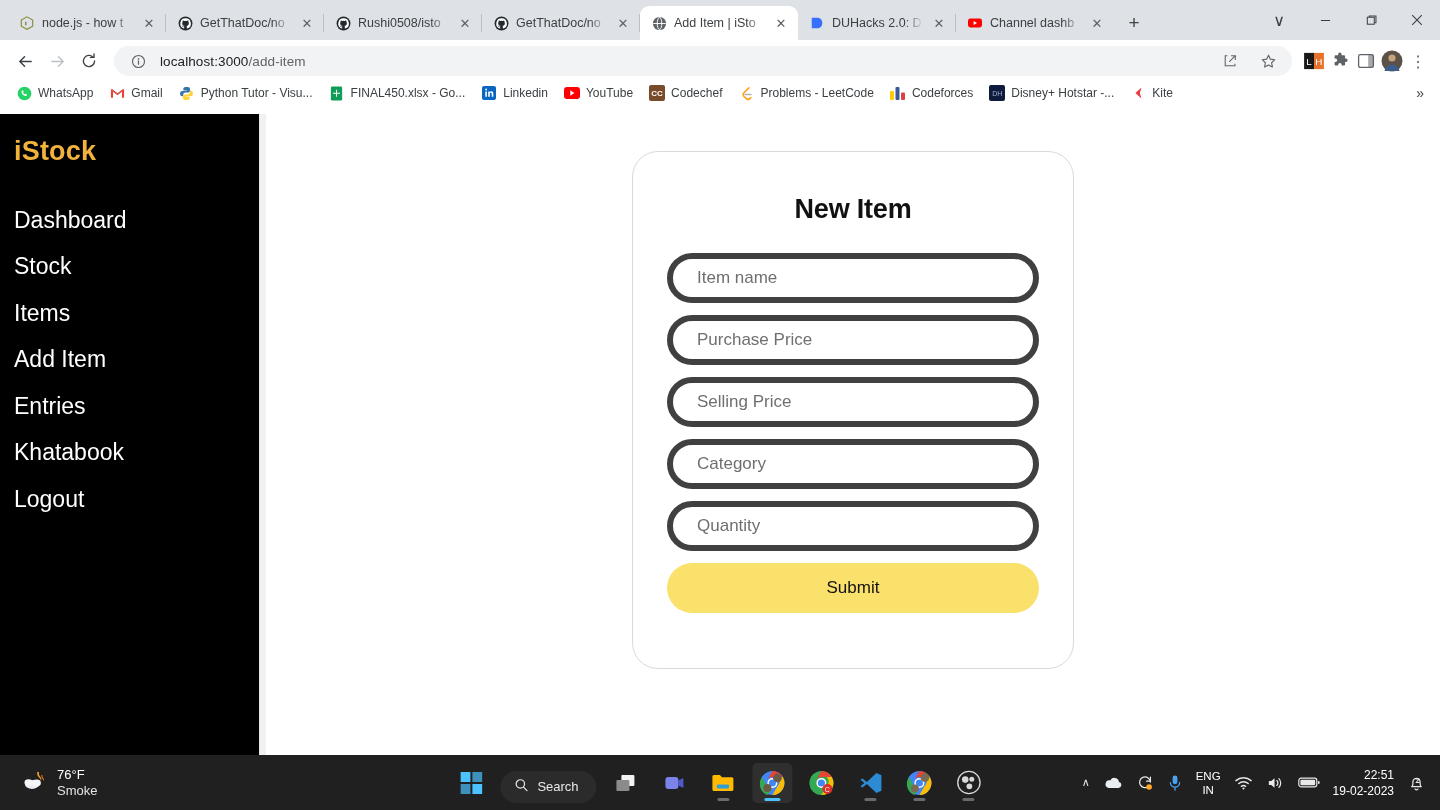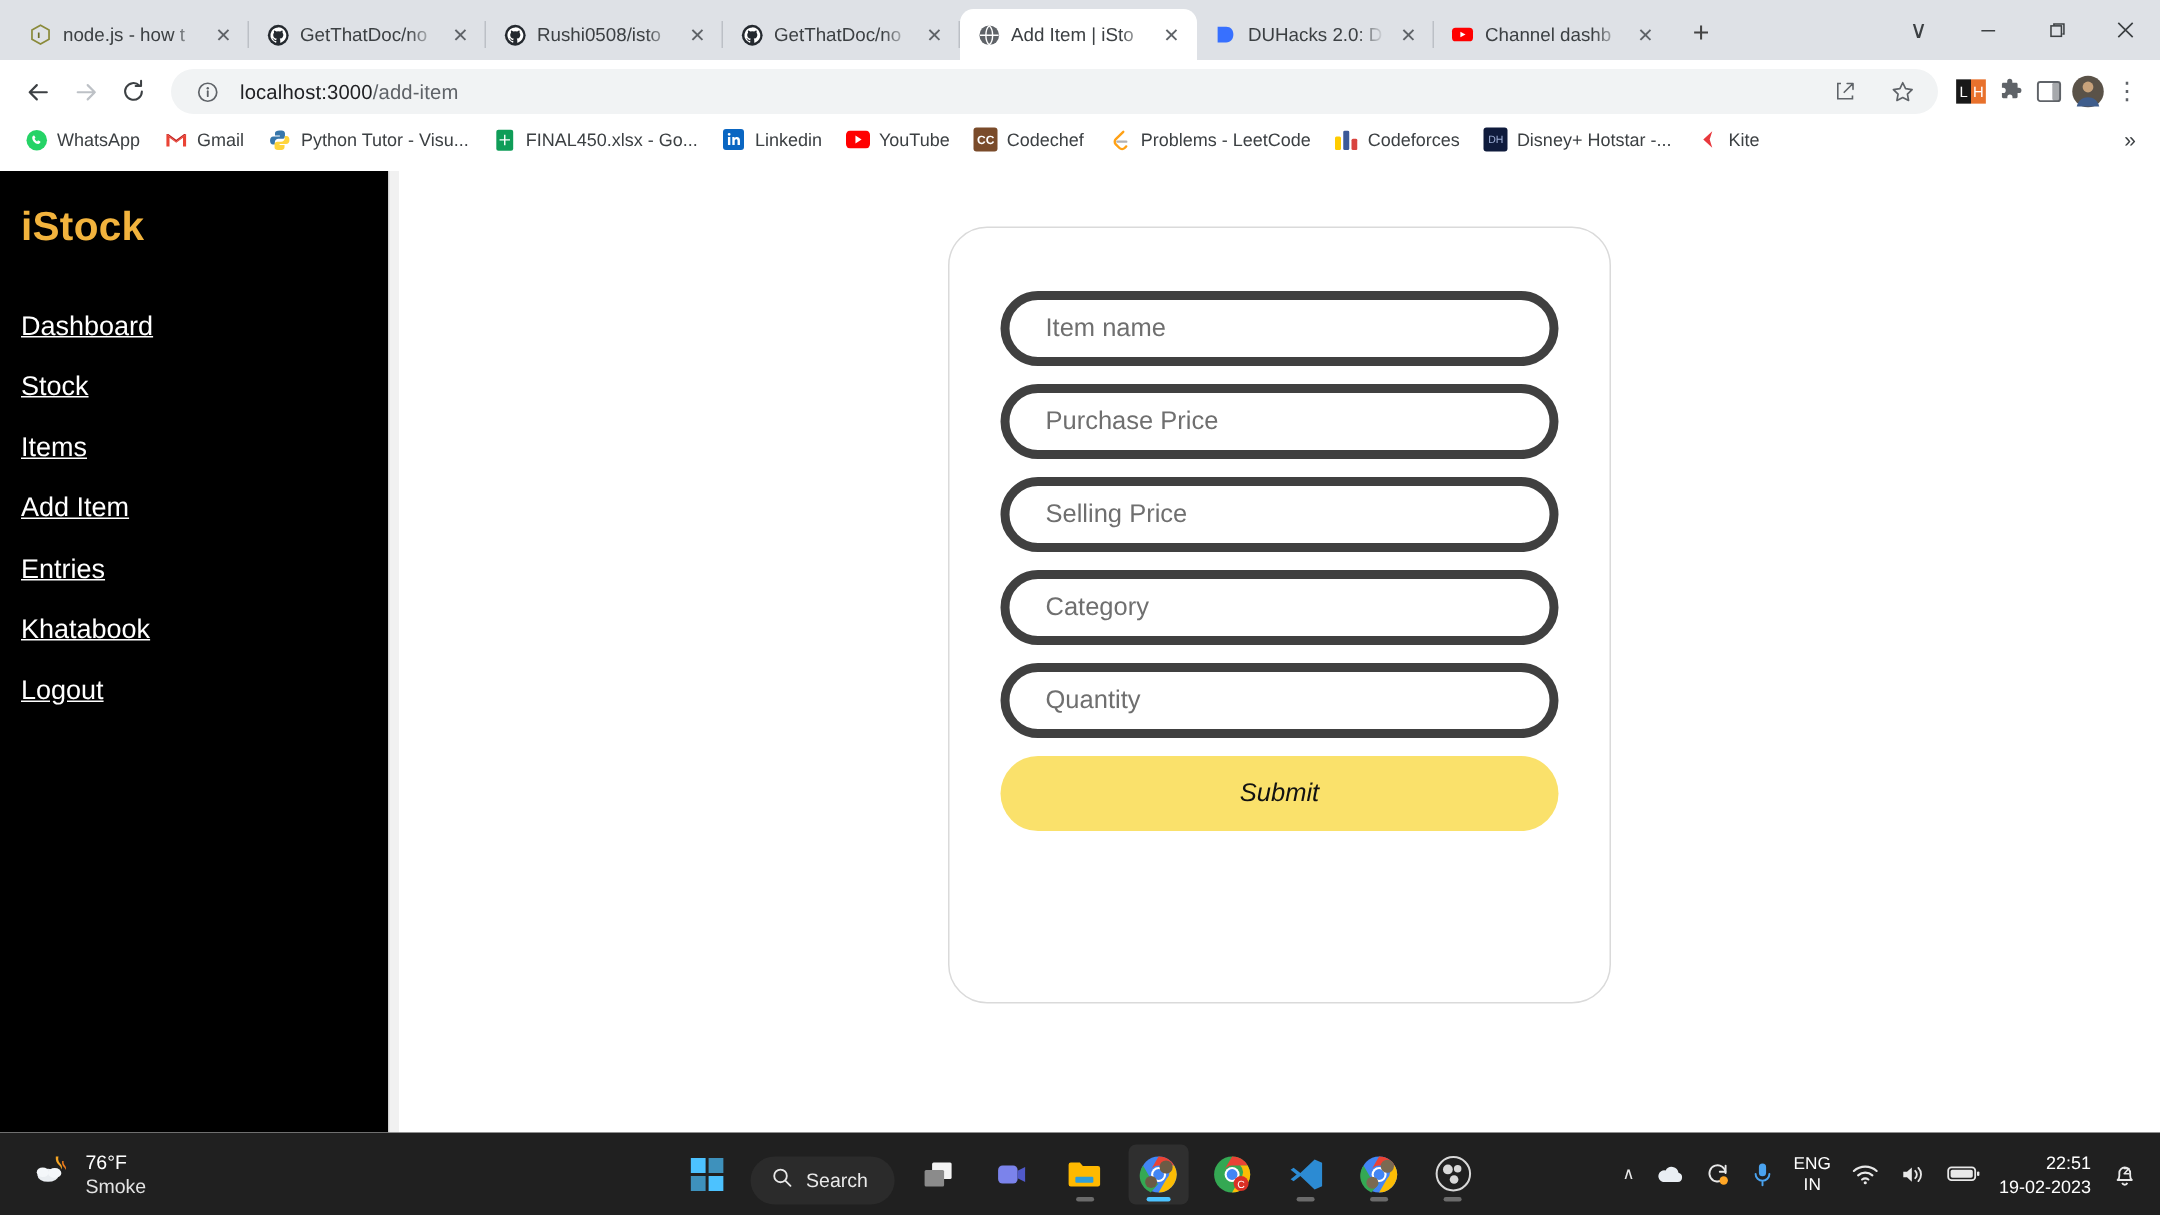--- a/index.html
+++ b/index.html
@@ -61,42 +61,41 @@
   .bm-more { margin-left: auto; padding: 3px 8px; color: #3c4043; font-size: 14px; }
 
   
   .viewport { flex: 1 1 auto; display: flex; background: #fff; position: relative; overflow: hidden; }
   .sidebar {
     width: 259px; flex: 0 0 259px; background: #000; color: #fff;
     padding: 22px 0 0 0;
   }
   .brand { font-size: 27px; font-weight: 700; color: #f2b33d; padding: 0 0 0 14px; letter-spacing: .2px; }
   .navlist { margin-top: 30px; display: flex; flex-direction: column; }
-  .navlink { font-size: 18px; color: #fff; padding: 9.5px 14px; line-height: 1.2; text-decoration: underline; }
+  .navlink { font-size: 23px; color: #fff; padding: 9.5px 14px; line-height: 1.2; }
   .sb-scroll { width: 7px; flex: 0 0 7px; background: #f1f1f1; border-left: 1px solid #e6e6e6; }
 
   .content { flex: 1 1 auto; background: #fff; display: flex; justify-content: center; }
   .card {
     width: 442px; margin-top: 37px; height: 518px;
     border: 1px solid #dadada; border-radius: 26px;
     background: #fff; padding: 42px 34px 0 34px;
   }
   .card-title { text-align: center; font-size: 27px; font-weight: 700; color: #111; letter-spacing: -.2px; margin-bottom: 28px; }
   .field {
     height: 50px; border: 6px solid #404040; border-radius: 26px;
     display: flex; align-items: center; padding: 0 24px; margin-bottom: 12px;
     background: #fff;
   }
   .field-ph { font-size: 17px; color: #6f6f6f; }
   .submit {
     height: 50px; border-radius: 26px; background: #fae16b; border: none;
     display: flex; align-items: center; justify-content: center;
     font-size: 17px; color: #121212; margin-top: 10px; width: 100%;
     font-family: "Liberation Sans", sans-serif;
-    font-style: italic;
   }
 
   
   .taskbar {
     position: absolute; left: 0; right: 0; bottom: 0; height: 55px;
     background: #202020; display: flex; align-items: center; color: #fff;
   }
   .weather { display: flex; align-items: center; gap: 9px; padding-left: 22px; }
   .weather-txt { font-size: 13px; line-height: 16px; }
   .weather-txt .cond { color: #e3e3e3; }
@@ -387,20 +386,21 @@
         <a class="navlink">Add Item</a>
         <a class="navlink">Entries</a>
         <a class="navlink">Khatabook</a>
         <a class="navlink">Logout</a>
       </div>
     </div>
     <div class="sb-scroll"></div>
 
     <div class="content">
       <div class="card">
+        <div class="card-title">New Item</div>
 
         <div class="field">
           <span class="field-ph">Item name</span>
         </div>
         <div class="field">
           <span class="field-ph">Purchase Price</span>
         </div>
         <div class="field">
           <span class="field-ph">Selling Price</span>
         </div>

